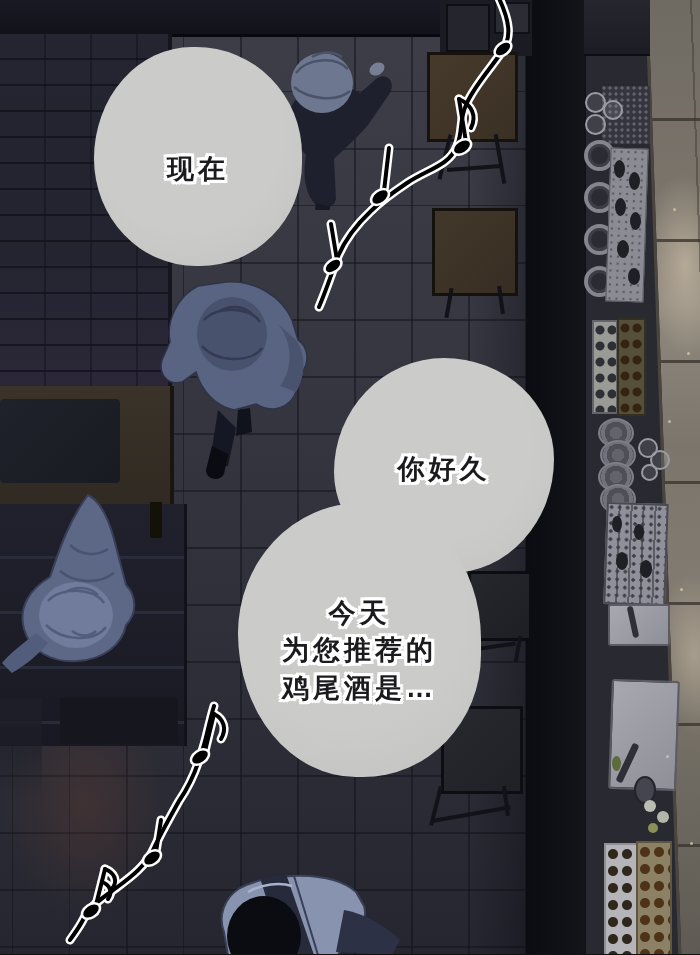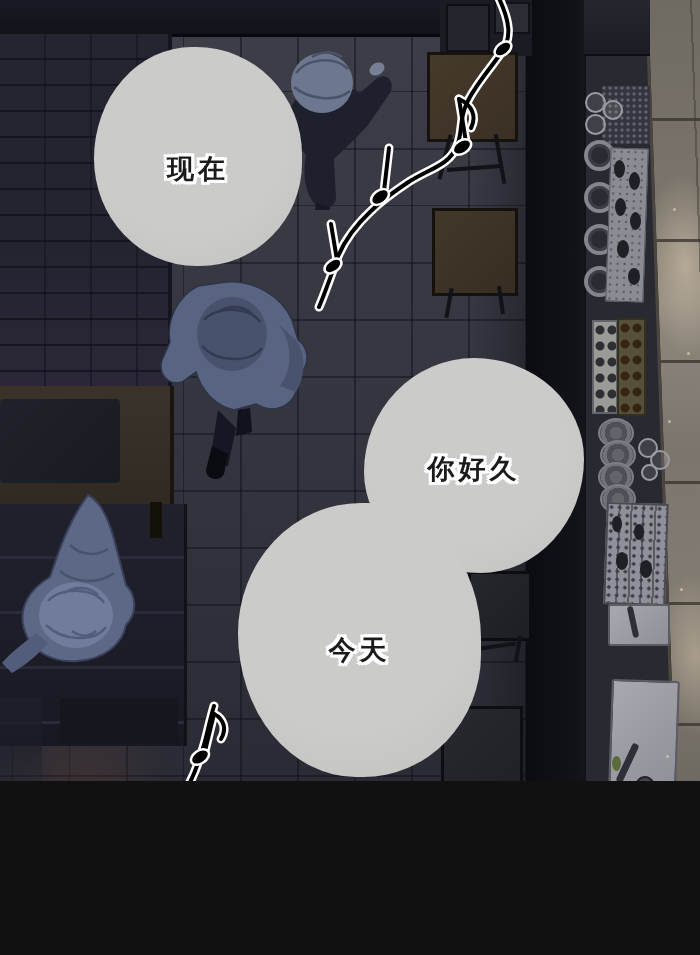--- a/index.html
+++ b/index.html
@@ -1,16 +1,16 @@
 <!DOCTYPE html>
 <html><head>
 <meta charset="utf-8">
 <style>
   html,body{margin:0;padding:0;background:#111;}
-  .scene{position:relative;width:700px;height:781px;overflow:hidden;
+  .scene{position:relative;width:700px;height:954px;overflow:hidden;
     background:#e5e5e5;font-family:"Liberation Sans",sans-serif;}
   .abs{position:absolute;}
 
   
   .floor{left:0;top:0;width:700px;height:955px;z-index:0;
     background-image:
       repeating-linear-gradient(90deg, rgba(16,18,26,.5) 0 1.5px, transparent 1.5px 57px),
       repeating-linear-gradient(180deg, rgba(16,18,26,.5) 0 1.5px, transparent 1.5px 57px),
       linear-gradient(180deg,#3d3e48 0%,#34353f 45%,#2b2c35 78%,#252630 100%);
     background-position:12px 0,0 34px,0 0;}
@@ -106,21 +106,21 @@
 
   
   .person{z-index:15;pointer-events:none;}
   .notes{left:0px;top:0px;width:700px;height:955px;z-index:25;pointer-events:none;}
 
   
   .bubble{z-index:30;display:flex;flex-direction:column;align-items:center;justify-content:center;
     text-align:center;background:radial-gradient(circle at 45% 40%,#cbcbc9 0 55%,#c1c1bf 100%);}
   .b1{left:94px;top:47px;width:208px;height:219px;padding-top:26px;box-sizing:border-box;
     border-radius:48% 52% 50% 50% / 52% 50% 48% 50%;}
-  .b2{left:364px;top:358px;width:220px;height:215px;padding-top:8px;box-sizing:border-box;
+  .b2{left:334px;top:358px;width:220px;height:215px;padding-top:8px;box-sizing:border-box;
     border-radius:50% 50% 47% 53% / 53% 47% 53% 47%;font-family:Liberation Serif, serif;}
   .b3{left:238px;top:503px;width:243px;height:274px;padding-top:22px;box-sizing:border-box;
     border-radius:52% 48% 50% 50% / 49% 51% 46% 54%;align-items:center;}
   .btxt{font-weight:700;font-size:27px;line-height:1.38;color:#1b1b1e;letter-spacing:4px;
     text-shadow:-3px -3px 0 #fff,0 -3px 0 #fff,3px -3px 0 #fff,-3px 0 0 #fff,3px 0 0 #fff,
       -3px 3px 0 #fff,0 3px 0 #fff,3px 3px 0 #fff,-2px -2px 0 #fff,2px 2px 0 #fff,2px -2px 0 #fff,-2px 2px 0 #fff;}
 </style>
 </head>
 <body>
 
@@ -299,15 +299,17 @@
   </svg>
 
   <div class="abs bubble b1">
     <span class="btxt">现在</span>
   </div>
   <div class="abs bubble b2">
     <span class="btxt">你好久</span>
   </div>
   <div class="abs bubble b3">
     <span class="btxt">今天</span>
+    <span class="btxt">为您推荐的</span>
+    <span class="btxt">鸡尾酒是…</span>
   </div>
 
 </div>
 
 </body></html>

